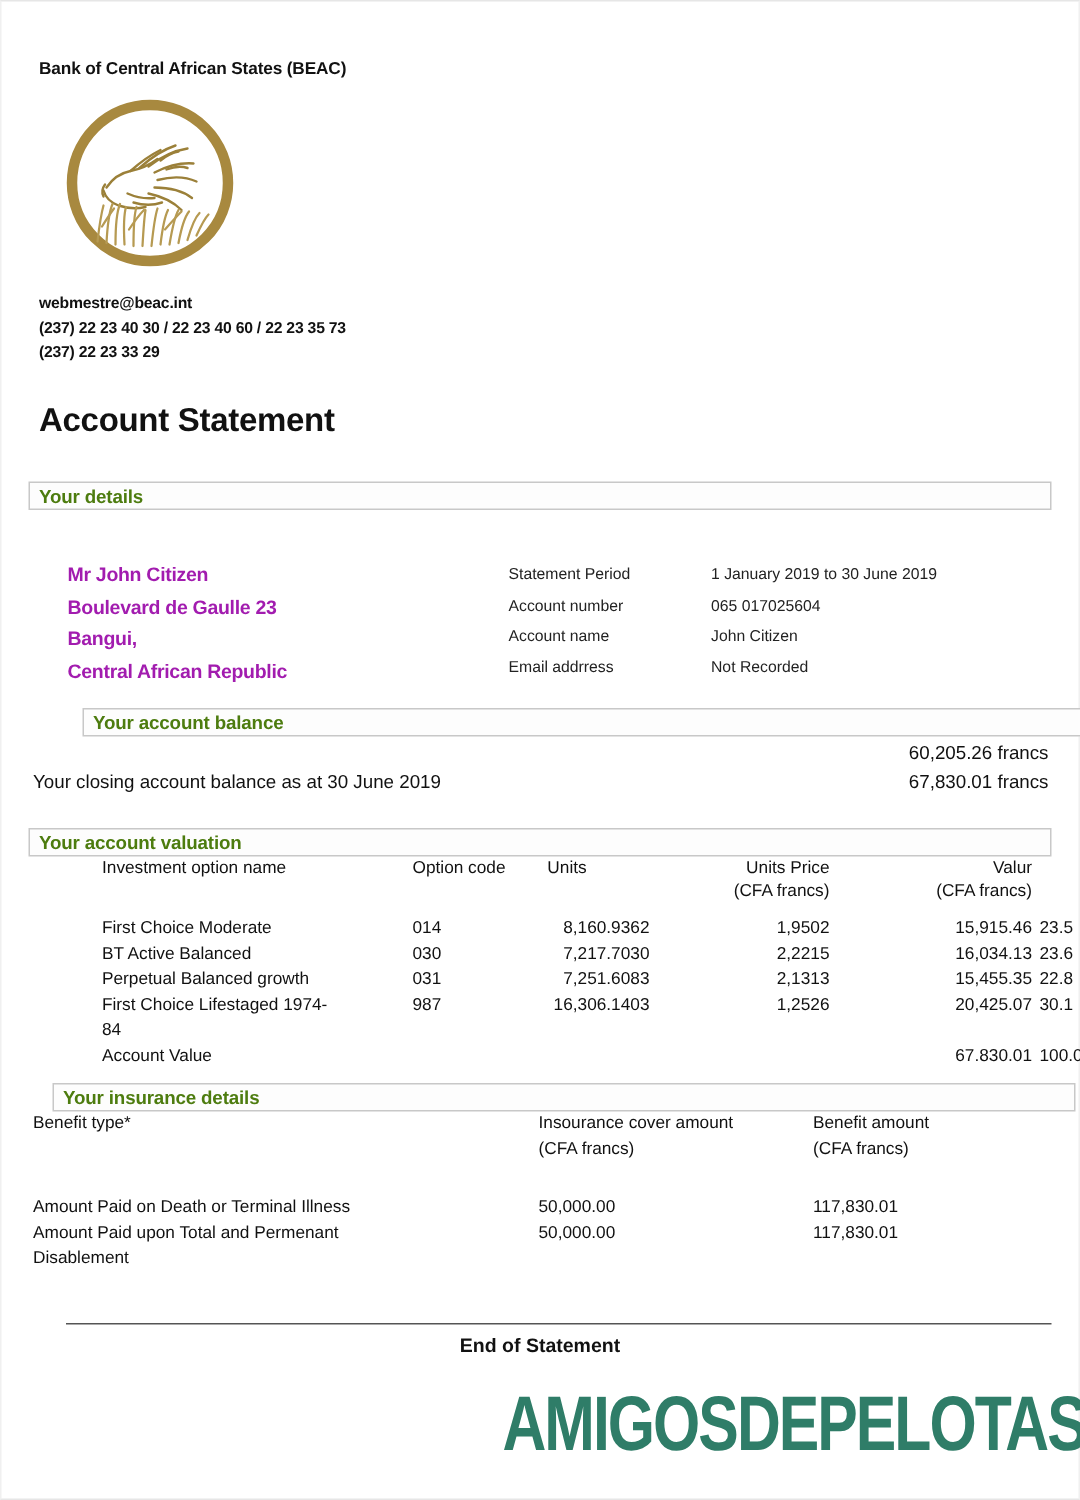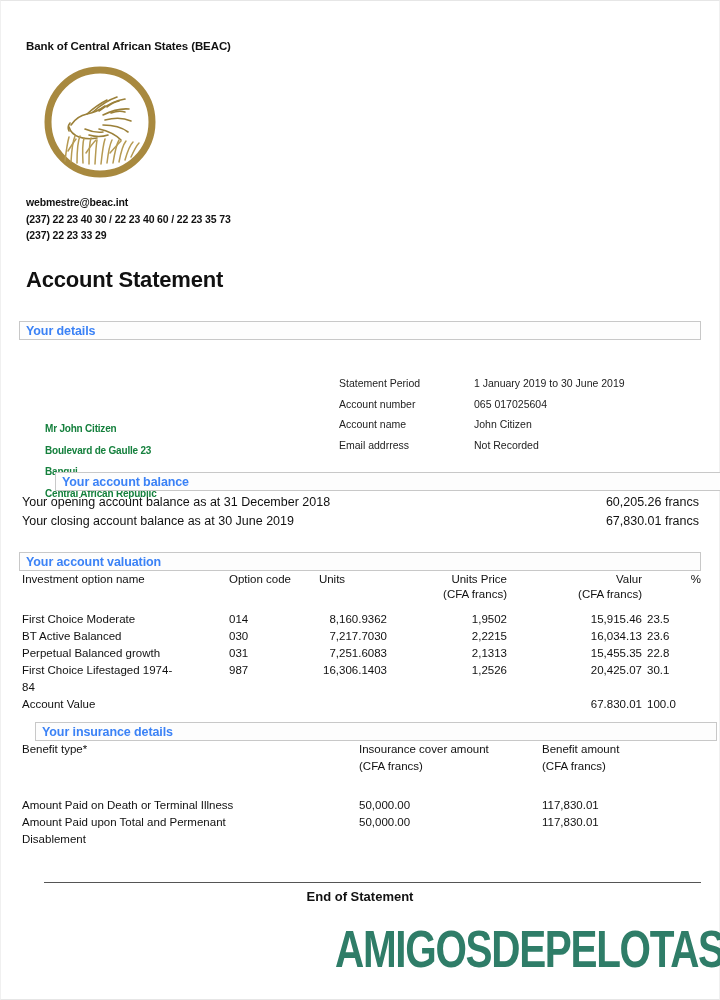--- a/index.html
+++ b/index.html
@@ -84,36 +84,35 @@
     box-sizing: border-box;
     border: 1px solid #c8c8c8;
     background: #fdfdfd;
   }
   .sec-bar span {
     position: absolute;
     left: 6px;
     top: 2px;
     font-size: 12.5px;
     font-weight: bold;
-    color: #3b82f6;
+    color: #4d7c0f;
     letter-spacing: -0.1px;
     white-space: nowrap;
   }
 
   
   .addr {
     position: absolute;
     left: 26px;
     top: 371px;
-    font-size: 10px;
+    font-size: 13px;
     font-weight: bold;
     line-height: 21.5px;
-    color: #15803d;
+    color: #a21caf;
     letter-spacing: -0.2px;
-    margin-top: 46px;
   }
   .addr div { white-space: nowrap; }
 
   .meta {
     position: absolute;
     left: 320px;
     top: 372px;
     font-size: 10.5px;
     line-height: 20.5px;
     color: #222;
@@ -145,20 +144,21 @@
     left: 3px;
     top: 572px;
     width: 679px;
     font-size: 11.5px;
     color: #111;
   }
   .vt-hdr, .vt-row {
     position: relative;
     height: 17px;
     white-space: nowrap;
+    margin-left: 46px;
   }
   .vt-hdr { height: 15px; }
   .c-name  { position: absolute; left: 0px;   top: 0; width: 200px; text-align: left; }
   .c-code  { position: absolute; left: 207px; top: 0; width: 70px;  text-align: left; }
   .c-units { position: absolute; left: 255px; top: 0; width: 110px; text-align: right; }
   .c-price { position: absolute; left: 380px; top: 0; width: 105px; text-align: right; }
   .c-val   { position: absolute; left: 500px; top: 0; width: 120px; text-align: right; }
   .c-pct   { position: absolute; left: 625px; top: 0; width: 54px;  }
 
   .vt-hdr .c-units, .vt-hdr .c-price,
@@ -300,21 +300,20 @@
         <span class="meta-label">Email addrress</span>
         <span class="meta-value">Not Recorded</span>
       </div>
     </div>
 
     <div class="sec-bar" style="top:471px;margin-left:36px;">
       <span>Your account balance</span>
     </div>
 
     <div class="bal-row" style="top:494px;">
-      <span class="bal-label">Your opening account balance as at 31 December 2018</span>
       <span class="bal-amt">60,205.26 francs</span>
     </div>
     <div class="bal-row" style="top:513px;">
       <span class="bal-label">Your closing account balance as at 30 June 2019</span>
       <span class="bal-amt">67,830.01 francs</span>
     </div>
 
     <div class="sec-bar" style="top:551px;">
       <span>Your account valuation</span>
     </div>

